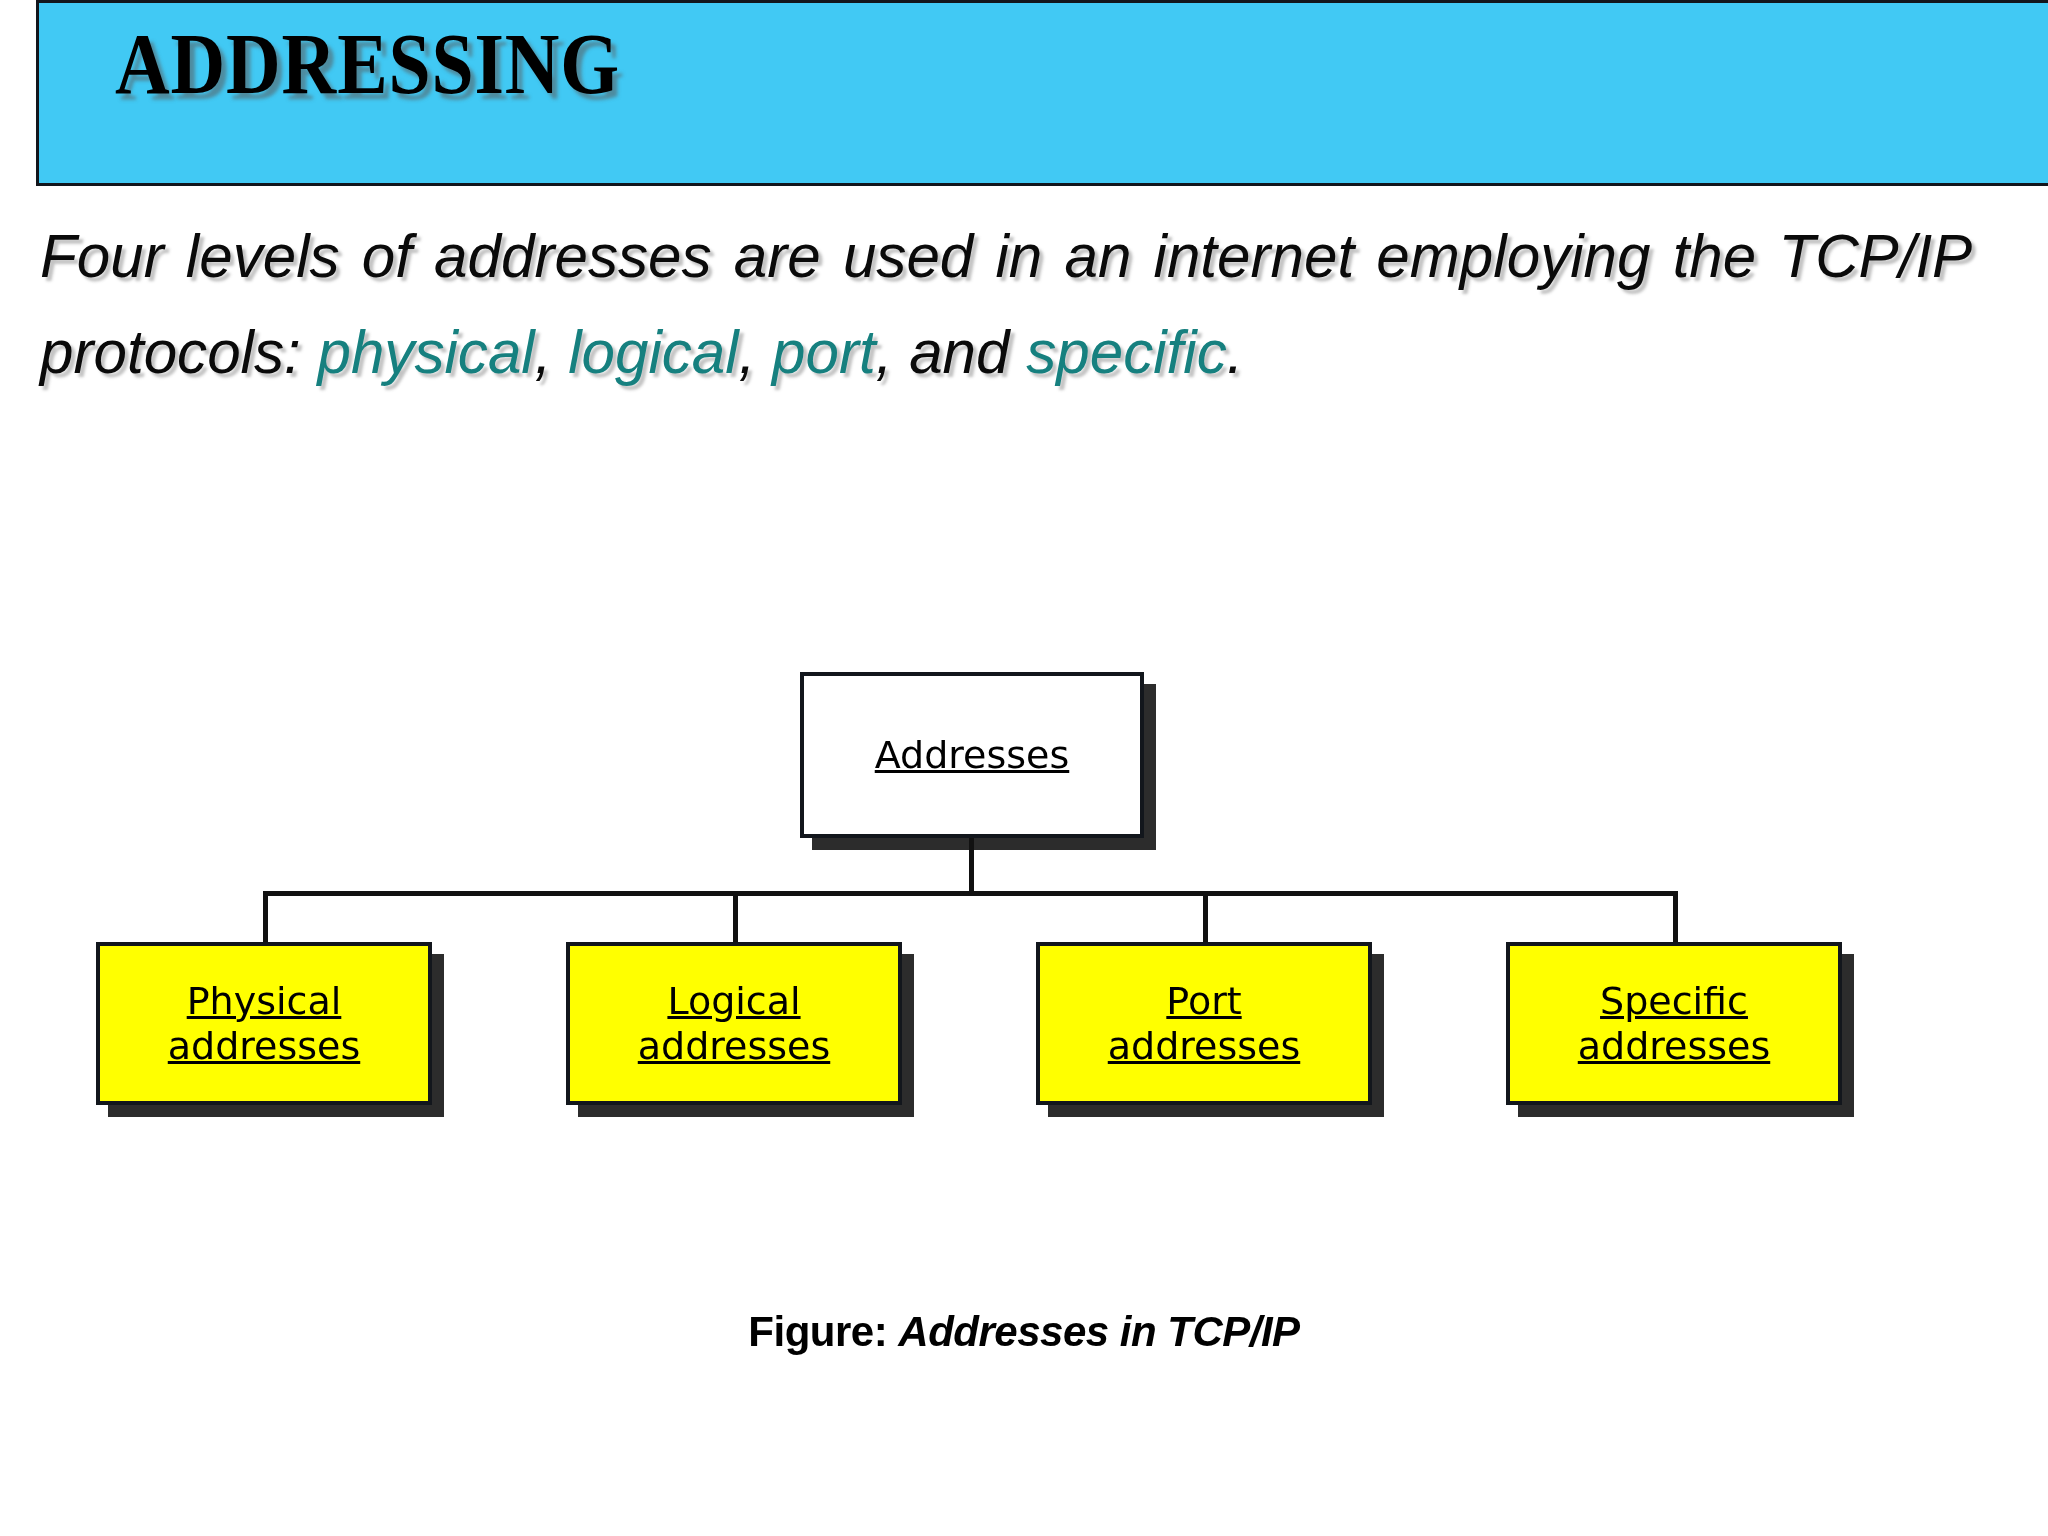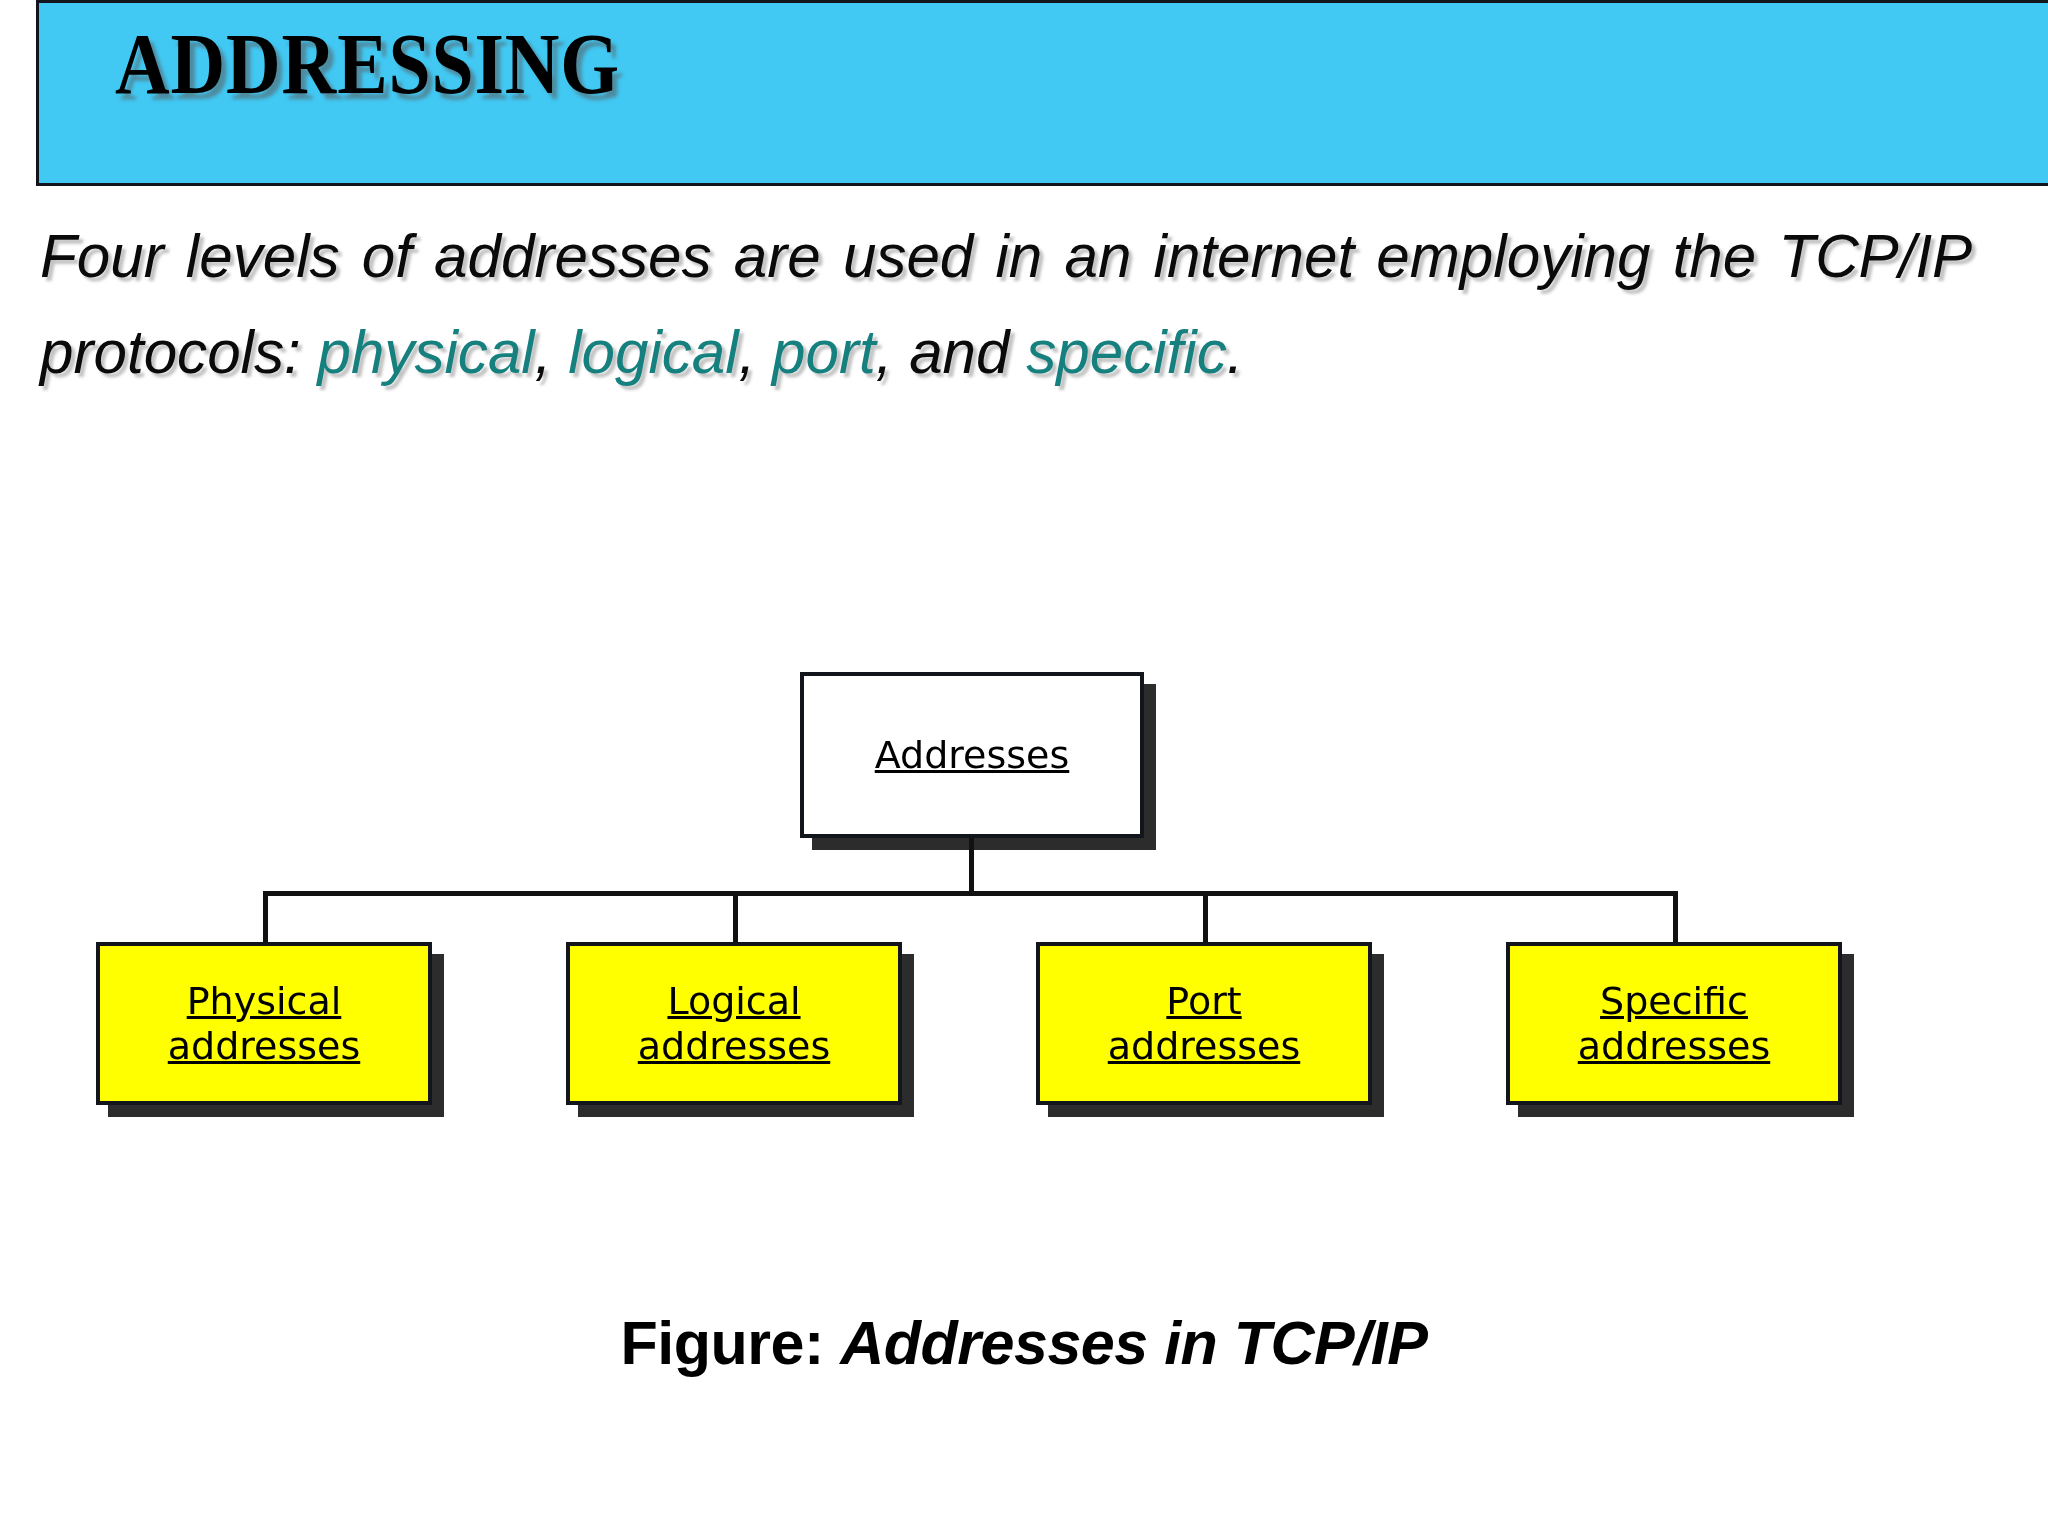--- a/index.html
+++ b/index.html
@@ -156,21 +156,21 @@
   #conn-drop-3 { left: 1673px; }
 
   
   #figure-caption {
     position: absolute;
     left: 0;
     top: 1308px;
     width: 2048px;
     text-align: center;
     font-family: "Liberation Sans", "DejaVu Sans", sans-serif;
-    font-size: 61px;
+    font-size: 42px;
     font-weight: 700;
     color: #000000;
     letter-spacing: -0.5px;
   }
   #figure-caption .cap-prefix {
     font-style: normal;
   }
   #figure-caption .cap-title {
     font-style: italic;
   }

